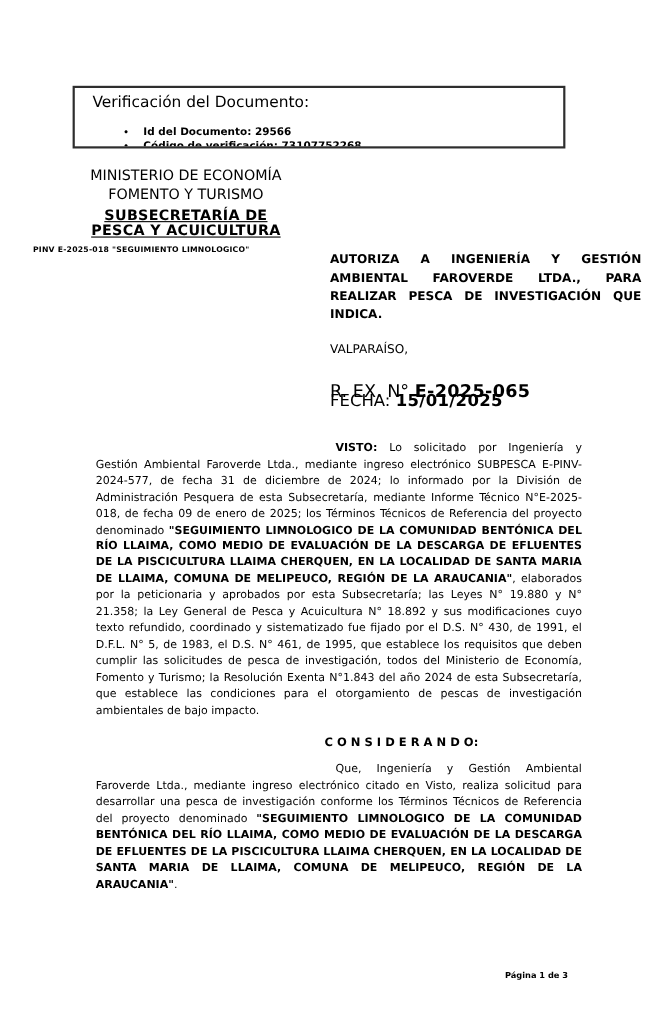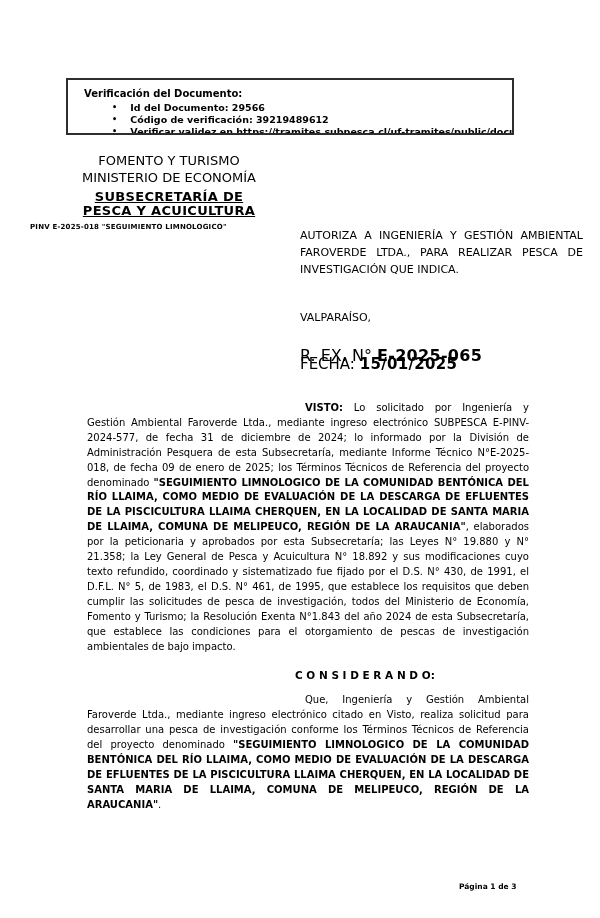--- a/index.html
+++ b/index.html
@@ -7,22 +7,22 @@
     position:relative; width:600px; height:918px; background:#ffffff;
     font-family:"DejaVu Sans", sans-serif; color:#000; overflow:hidden;
   }
 
   
   .verify-box {
     position:absolute; left:66px; top:78px; width:448px; height:57px;
     border:2px solid #2e2e2e; box-sizing:border-box; overflow:hidden;
     padding:8px 6px 0 16px;
   }
-  .vb-title { font-size:10px; font-weight:bold; line-height:11px; }
-  .vb-list { margin:3px 0 0 0; padding:0 0 0 28px; list-style:none; }
+  .vb-title { font-size:14px; font-weight:normal; line-height:11px; }
+  .vb-list { margin:16px 0 0 0; padding:0 0 0 28px; list-style:none; }
   .vb-list li { font-size:9.5px; font-weight:bold; line-height:12px; white-space:nowrap; }
   .vb-bullet { display:inline-block; width:15px; font-size:8px; vertical-align:top; }
 
   
   .ministry {
     position:absolute; left:38px; top:152px; width:262px;
     text-align:center; font-size:13px; line-height:17px;
   }
   .subsec {
     position:absolute; left:38px; top:190px; width:262px; text-align:center;
@@ -32,21 +32,21 @@
     text-decoration:underline; line-height:14px; letter-spacing:0.3px;
   }
   .pinv {
     position:absolute; left:30px; top:223px; font-size:7px; font-weight:bold;
     letter-spacing:0.2px; white-space:nowrap;
   }
 
   
   .subject {
     position:absolute; left:300px; top:228px; width:283px;
-    font-size:11px; line-height:16.8px; text-align:justify;
+    font-size:11px; line-height:16.8px; text-align:justify;font-weight:bold;
   }
   .city  { position:absolute; left:300px; top:311px; font-size:11px;text-align:center; }
   .rex   { position:absolute; left:300px; top:346px; font-size:16px; }
   .fecha { position:absolute; left:300px; top:355px; font-size:15px; }
   .rex b, .fecha b { font-weight:bold; letter-spacing:0.3px; }
 
   
   .body-flow {
     position:absolute; left:77px; top:401px; width:452px;
     font-size:10px; line-height:14.9px; text-align:justify;
@@ -67,32 +67,32 @@
 
   <div class="verify-box">
     <div class="vb-title">Verificación del Documento:</div>
     <ul class="vb-list">
       <li>
         <span class="vb-bullet">•</span>
         <span>Id del Documento: 29566</span>
       </li>
       <li>
         <span class="vb-bullet">•</span>
-        <span>Código de verificación: 39219489612</span>
+        <span>Código de verificación: 73107752268</span>
       </li>
       <li>
         <span class="vb-bullet">•</span>
         <span>Verificar validez en https://tramites.subpesca.cl/uf-tramites/public/documentos/validar</span>
       </li>
     </ul>
   </div>
 
   <div class="ministry">
+    <div>MINISTERIO DE ECONOMÍA</div>
     <div>FOMENTO Y TURISMO</div>
-    <div>MINISTERIO DE ECONOMÍA</div>
   </div>
   <div class="subsec">
     <span class="subsec-inner">SUBSECRETARÍA DE PESCA Y ACUICULTURA</span>
   </div>
   <div class="pinv">PINV E-2025-018 "SEGUIMIENTO LIMNOLOGICO"</div>
 
   <div class="subject">AUTORIZA A INGENIERÍA Y GESTIÓN AMBIENTAL FAROVERDE LTDA., PARA REALIZAR PESCA DE INVESTIGACIÓN QUE INDICA.</div>
   <div class="city">VALPARAÍSO,</div>
   <div class="rex">
     <span>R. EX. N° </span><b>E-2025-065</b>

